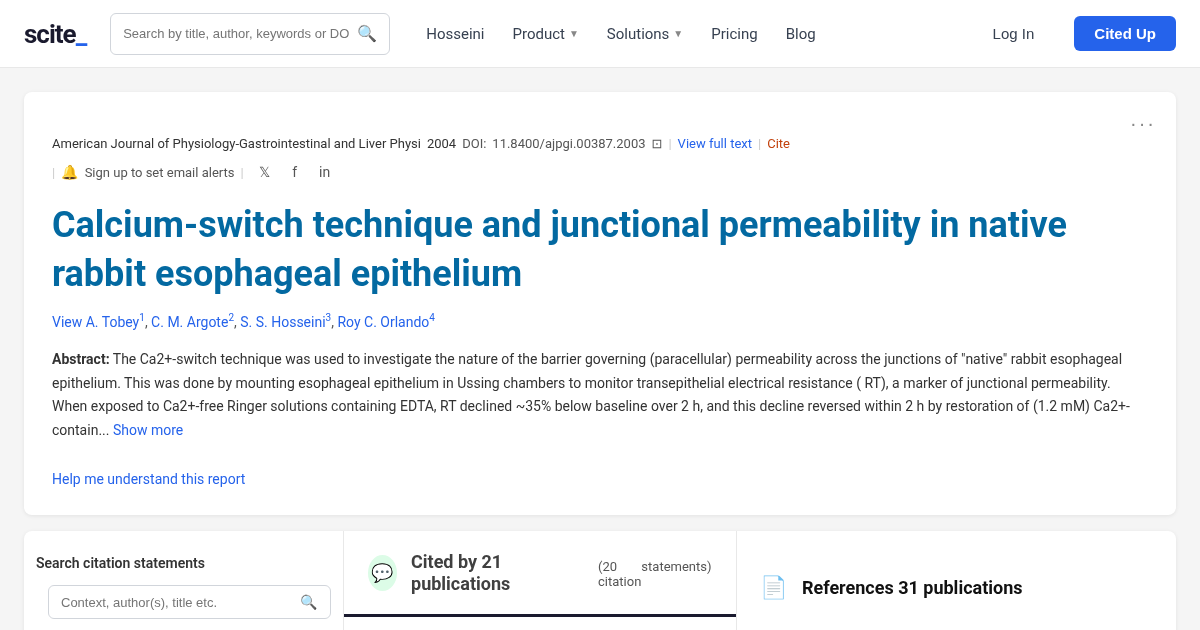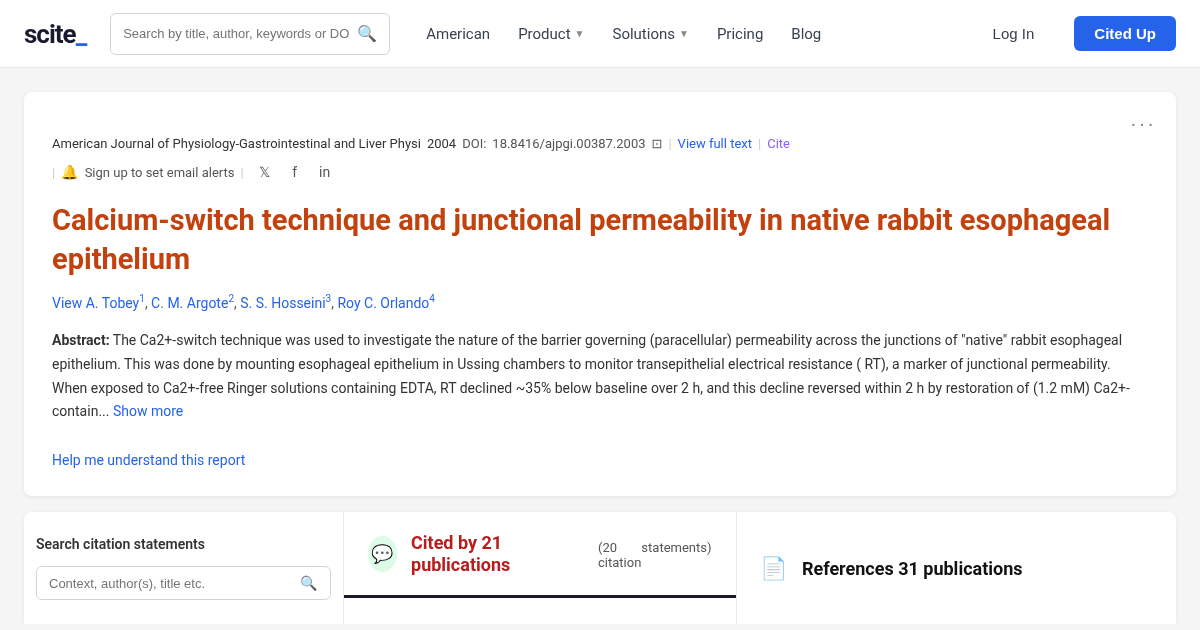--- a/index.html
+++ b/index.html
@@ -101,21 +101,21 @@
       font-size: 13px;
       color: #555;
       flex-wrap: wrap;
       margin-bottom: 10px;
       margin-top: 20px;
     }
     .journal-name { color: #333; }
     .year { font-weight: 400; color: #333; }
     .doi { color: #555; }
     .view-full-link { color: #2563eb; text-decoration: none; font-size: 13px; }
-    .cite-link { color: #8b5cf6; text-decoration: none; font-size: 13px; }
+    .cite-link { color: #c2410c; text-decoration: none; font-size: 13px; }
     .copy-icon { color: #555; font-size: 13px; cursor: pointer; }
     .pipe { color: #ccc; }
 
     .email-alert-line {
       display: flex;
       align-items: center;
       gap: 6px;
       font-size: 13px;
       color: #555;
       margin-bottom: 18px;
@@ -139,23 +139,23 @@
       right: 20px;
       background: none;
       border: none;
       cursor: pointer;
       font-size: 20px;
       color: #888;
       letter-spacing: 2px;
     }
 
     .article-title {
-      font-size: 29px;
+      font-size: 36px;
       font-weight: 700;
-      color: #c2410c;
+      color: #0369a1;
       line-height: 1.35;
       margin-bottom: 14px;
     }
 
     .authors {
       font-size: 14px;
       margin-bottom: 18px;
     }
     .author-link {
       color: #2563eb;
@@ -202,20 +202,21 @@
       margin-bottom: 14px;
     }
     .panel-search-input {
       display: flex;
       align-items: center;
       border: 1.5px solid #d1d5db;
       border-radius: 6px;
       padding: 8px 12px;
       gap: 8px;
       background: #fff;
+      margin-left: 12px;
     }
     .panel-search-input input {
       border: none;
       outline: none;
       font-size: 13px;
       color: #888;
       width: 100%;
       background: transparent;
     }
     .panel-search-icon { color: #888; font-size: 14px; }
@@ -240,21 +241,21 @@
       border-radius: 50%;
       display: flex;
       align-items: center;
       justify-content: center;
       font-size: 18px;
     }
     .cited-text-group { display: flex; flex-direction: column; }
     .cited-main-text {
       font-size: 18px;
       font-weight: 700;
-      color: #b91c1c;
+      color: #404040;
       line-height: 1.2;
     }
     .cited-sub-text {
       font-size: 13px;
       color: #555;
       margin-top: 2px;
     }
 
     .panel-references {
       flex: 1;
@@ -280,21 +281,21 @@
 <nav class="navbar">
   <div class="logo">
     scite<span>_</span>
   </div>
   <div class="search-box">
     <input type="text" placeholder="Search by title, author, keywords or DOI" style="">
     <span class="search-icon-nav">🔍</span>
   </div>
   <div class="nav-links">
     <div class="nav-item">
-      <span>American</span>
+      <span>Hosseini</span>
     </div>
     <div class="nav-item">
       <span>Product</span>
       <span class="nav-chevron">▼</span>
     </div>
     <div class="nav-item">
       <span>Solutions</span>
       <span class="nav-chevron">▼</span>
     </div>
     <div class="nav-item">
@@ -312,21 +313,21 @@
 
 <div class="main">
   <div class="article-card">
     <button class="more-btn">···</button>
 
     
     <div class="article-meta-line">
       <span class="journal-name">American Journal of Physiology-Gastrointestinal and Liver Physi</span>
       <span class="year">2004</span>
       <span class="doi">DOI:</span>
-      <span class="doi">18.8416/ajpgi.00387.2003</span>
+      <span class="doi">11.8400/ajpgi.00387.2003</span>
       <span class="copy-icon">⊡</span>
       <span class="pipe">|</span>
       <a class="view-full-link" href="#">View full text</a>
       <span class="pipe">|</span>
       <a class="cite-link" href="#">Cite</a>
     </div>
 
     
     <div class="email-alert-line">
       <span class="pipe">|</span>

